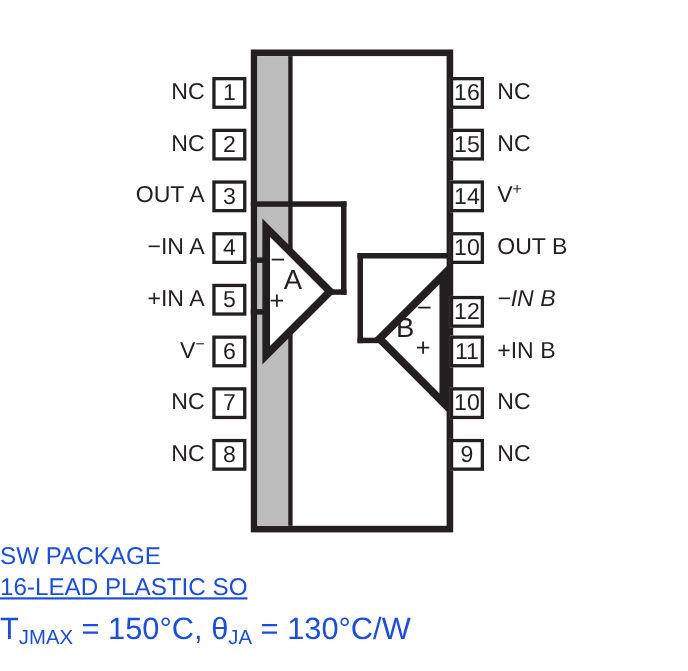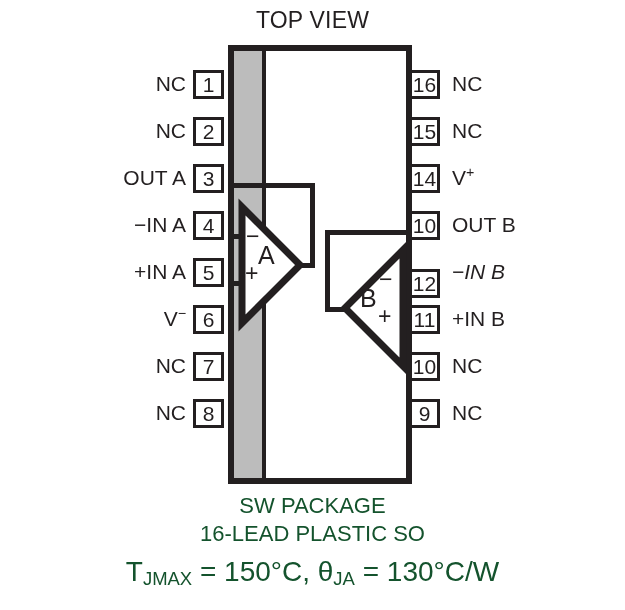--- a/index.html
+++ b/index.html
@@ -130,39 +130,37 @@
     line-height: 1;
   }
   .tri-name { font-size: 25px; }
   .tri-sign { font-size: 23px; }
 
   
   .caption {
     position: absolute;
     left: 0;
     width: 625px;
-    text-align: center;
-    color: #14532d;
+    color: #1d4ed8;
     font-size: 22px;
   }
   .caption sub {
     font-size: 0.66em;
     vertical-align: -0.22em;
     line-height: 0;
   }
   #caption-line1 { top: 493px; }
-  #caption-line2 { top: 521px; }
+  #caption-line2 { top: 521px; text-decoration: underline; }
   #caption-line3 { top: 556px; font-size: 28px; }
 </style>
 </head>
 <body>
 
 <div id="diagram-root">
 
-  <div class="top-view-title">TOP VIEW</div>
 
   <div class="pkg-body"></div>
   <div class="pkg-gray-bar"></div>
   <div class="pkg-gray-bar-edge"></div>
 
   <div class="wire h" style="left:228px; top:183px; width:87px;"></div>
 
   <div class="wire v" style="left:310px; top:183px; height:85px;"></div>
 
   <div class="wire h" style="left:296px; top:263px; width:19px;"></div>

